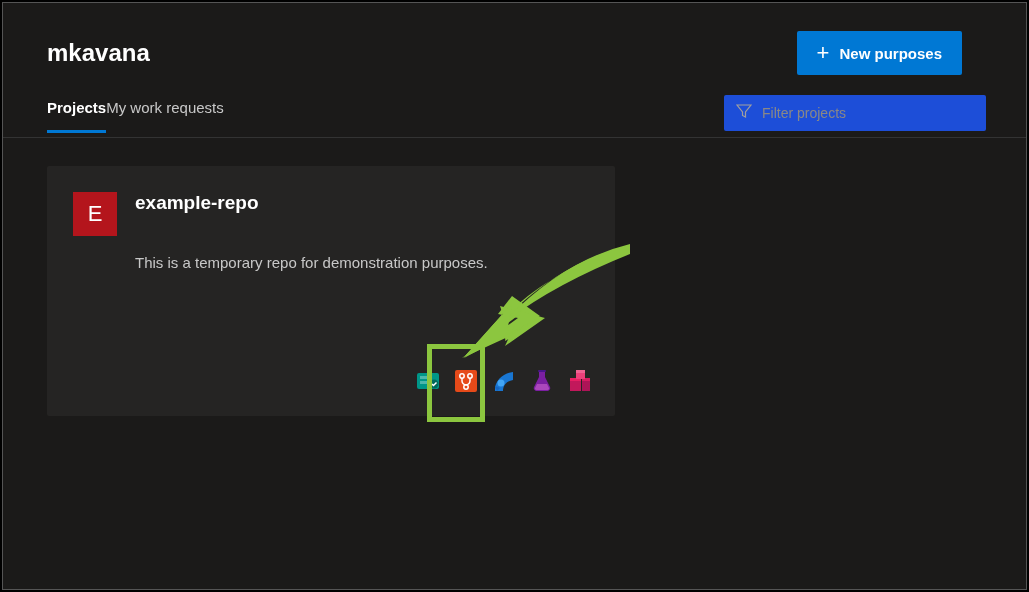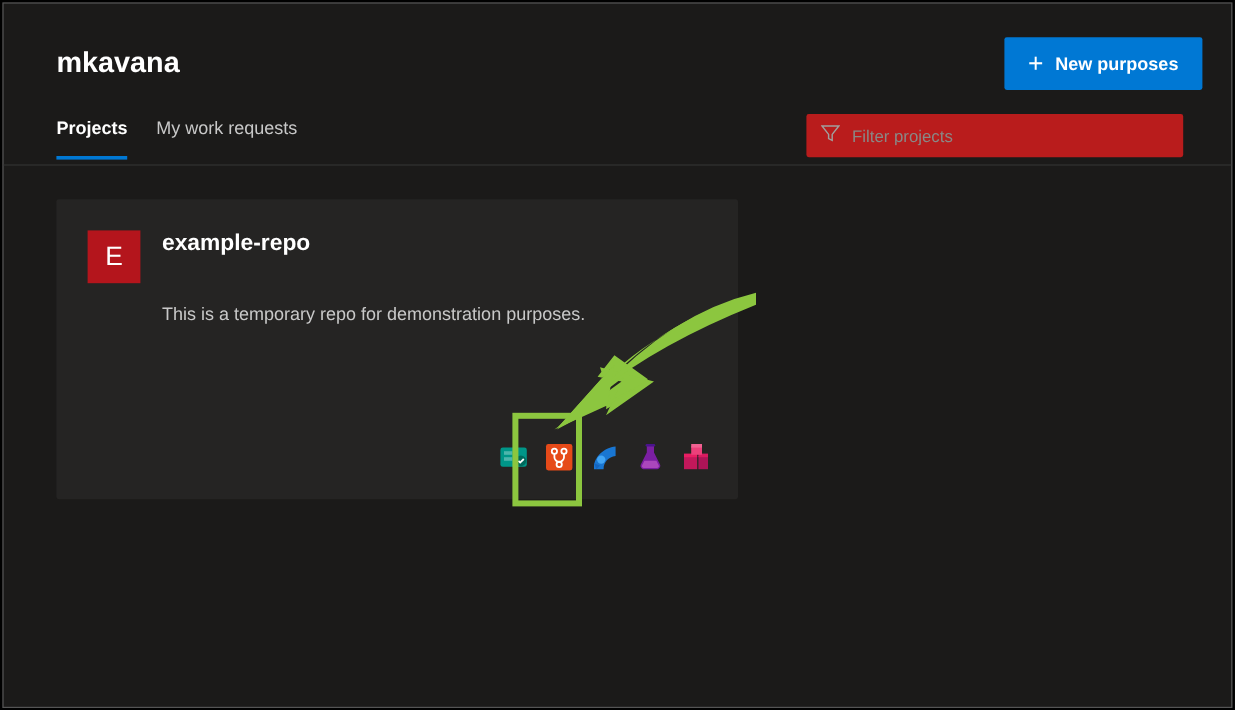--- a/index.html
+++ b/index.html
@@ -22,21 +22,21 @@
       left: 2px;
       top: 2px;
       right: 2px;
       bottom: 2px;
       background: #1b1a19;
     }
     .header {
       display: flex;
       justify-content: space-between;
       align-items: center;
-      padding: 28px 24px 10px 44px;
+      padding: 28px 64px 10px 44px;
       gap: 23px;
     }
     .org-title {
       font-size: 24px;
       font-weight: 600;
       color: #fff;
     }
     .new-project-btn {
       background: #0078d4;
       color: #fff;
@@ -57,38 +57,37 @@
     }
     .tabs-row {
       display: flex;
       align-items: center;
       justify-content: space-between;
       padding: 10px 40px 0 44px;
       border-bottom: 1px solid #333;
     }
     .tabs {
       display: flex;
-      gap: 24px;
     }
     .tab {
       font-size: 15px;
       color: #c8c8c8;
       padding-bottom: 14px;
       cursor: pointer;
     }
     .tab.active {
       color: #fff;
       font-weight: 600;
       border-bottom: 3px solid #0078d4;
     }
     .filter-box {
-      background: #b91c1c;
-      display: flex;
-      align-items: center;
-      width: 314px;
+      background: #1d4ed8;
+      display: flex;
+      align-items: center;
+      width: 262px;
       height: 36px;
       padding: 0 12px;
       border-radius: 2px;
       margin-bottom: 6px;
     }
     .filter-icon {
       color: #a19f9d;
       font-size: 16px;
       margin-right: 10px;
     }

